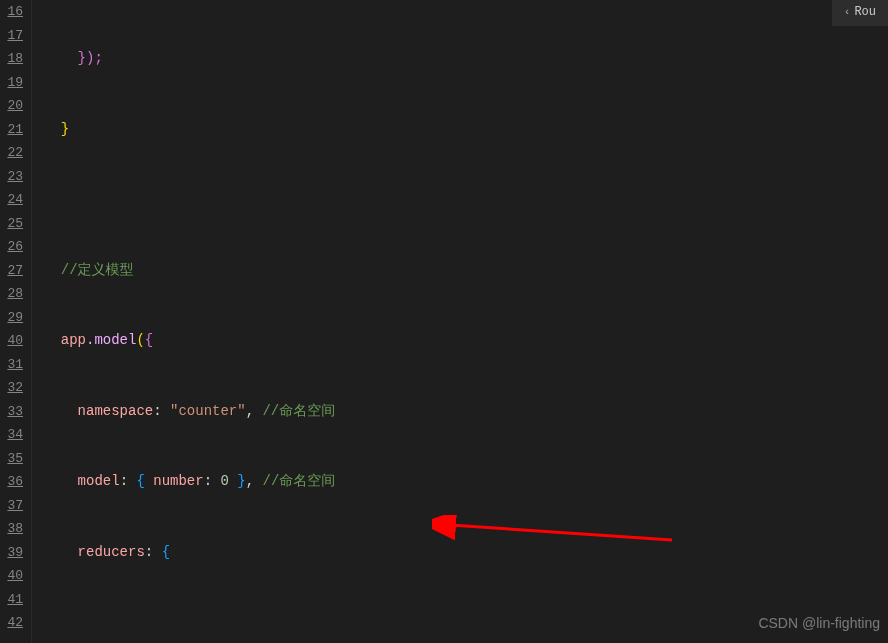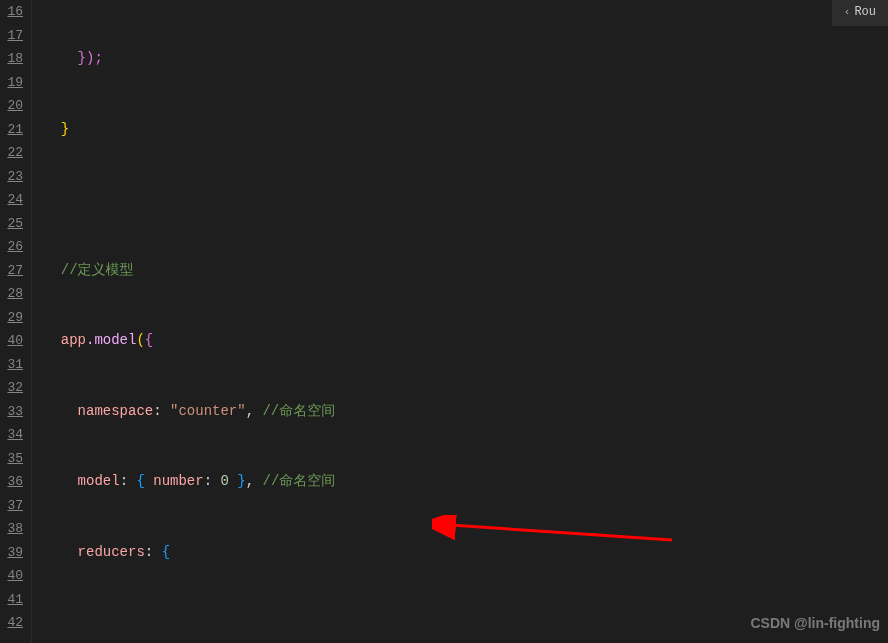--- a/index.html
+++ b/index.html
@@ -72,21 +72,20 @@
     .c-brace { color: #ffd700; }
     .c-brace2 { color: #da70d6; }
     .c-brace3 { color: #179fff; }
     .watermark {
       position: absolute;
       right: 8px;
       bottom: 8px;
       color: rgba(255,255,255,0.4);
       font-size: 14px;
       font-family: Arial, sans-serif;
-      font-weight: bold;
     }
     .arrow {
       position: absolute;
       pointer-events: none;
       z-index: 5;
     }
   </style>
 </head>
 <body>
 

